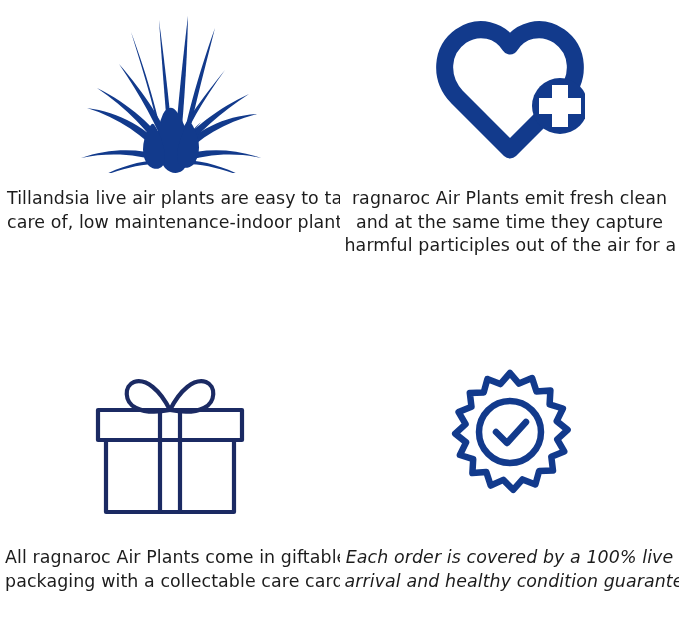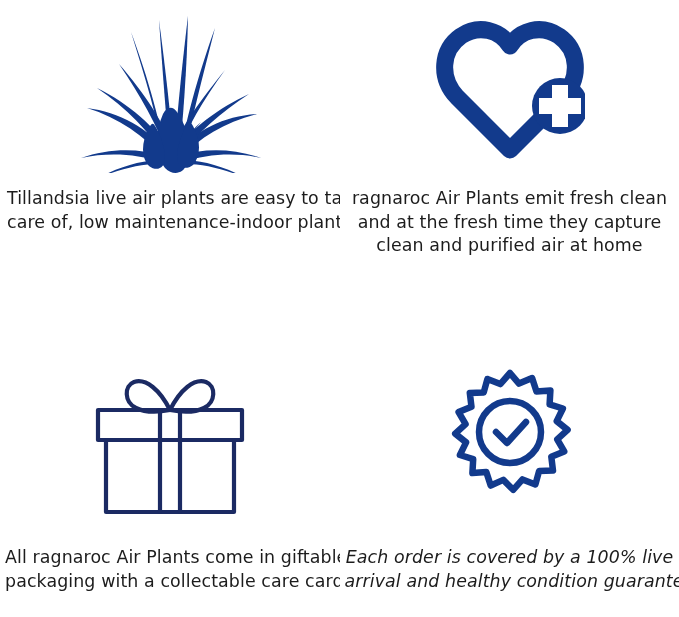--- a/index.html
+++ b/index.html
@@ -133,22 +133,22 @@
 
             <path d="M75 130 L22 77 C4 58 6 30 26 16 C44 4 65 10 75 26 C85 10 106 4 124 16 C144 30 146 58 128 77 L75 130 Z" fill="none" stroke="#123a8c" stroke-width="17" stroke-linejoin="round" stroke-linecap="round"></path>
 
             <circle cx="125" cy="86" r="28" fill="#123a8c"></circle>
           </g>
         </svg>
       </span>
     </div>
     <p class="caption">
       <span class="caption-line">ragnaroc Air Plants emit fresh clean</span>
-      <span class="caption-line">and at the fresh time they capture</span>
-      <span class="caption-line">clean and purified air at home</span>
+      <span class="caption-line">and at the same time they capture</span>
+      <span class="caption-line">harmful participles out of the air for a</span>
     </p>
   </div>
 
   <div class="feature-cell cell-gift">
     <div class="icon-well">
       <span>
         <svg width="172" height="152" viewBox="0 0 172 152" fill="none" xmlns="http://www.w3.org/2000/svg">
           <g stroke="#1b2a63" stroke-width="4.2" stroke-linejoin="round" stroke-linecap="round" fill="none">
 
             <path d="M86 46 C76 26 62 14 50 18 C40 22 40 38 52 44 C62 49 76 48 86 46 Z"></path>

